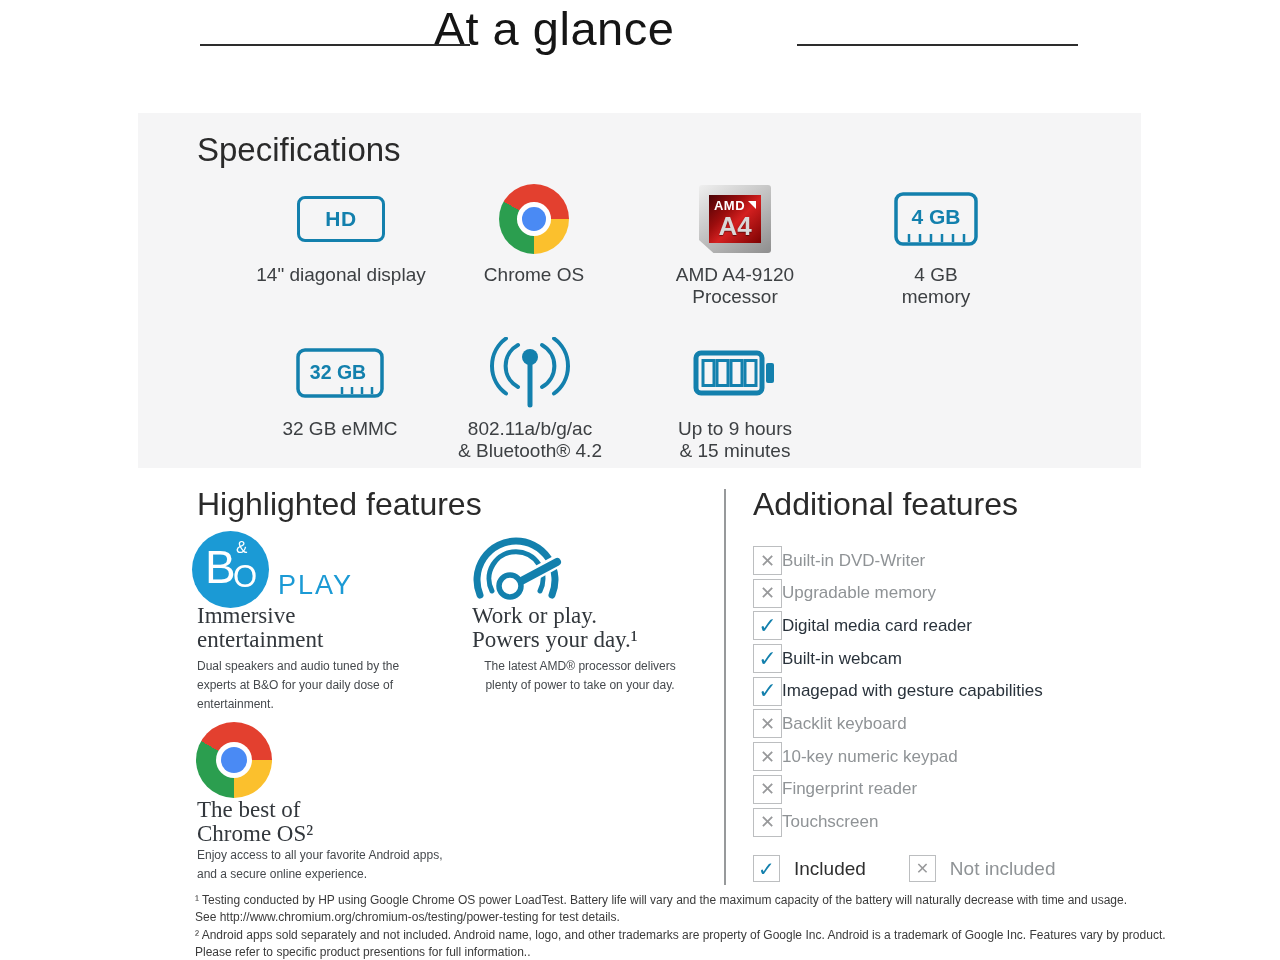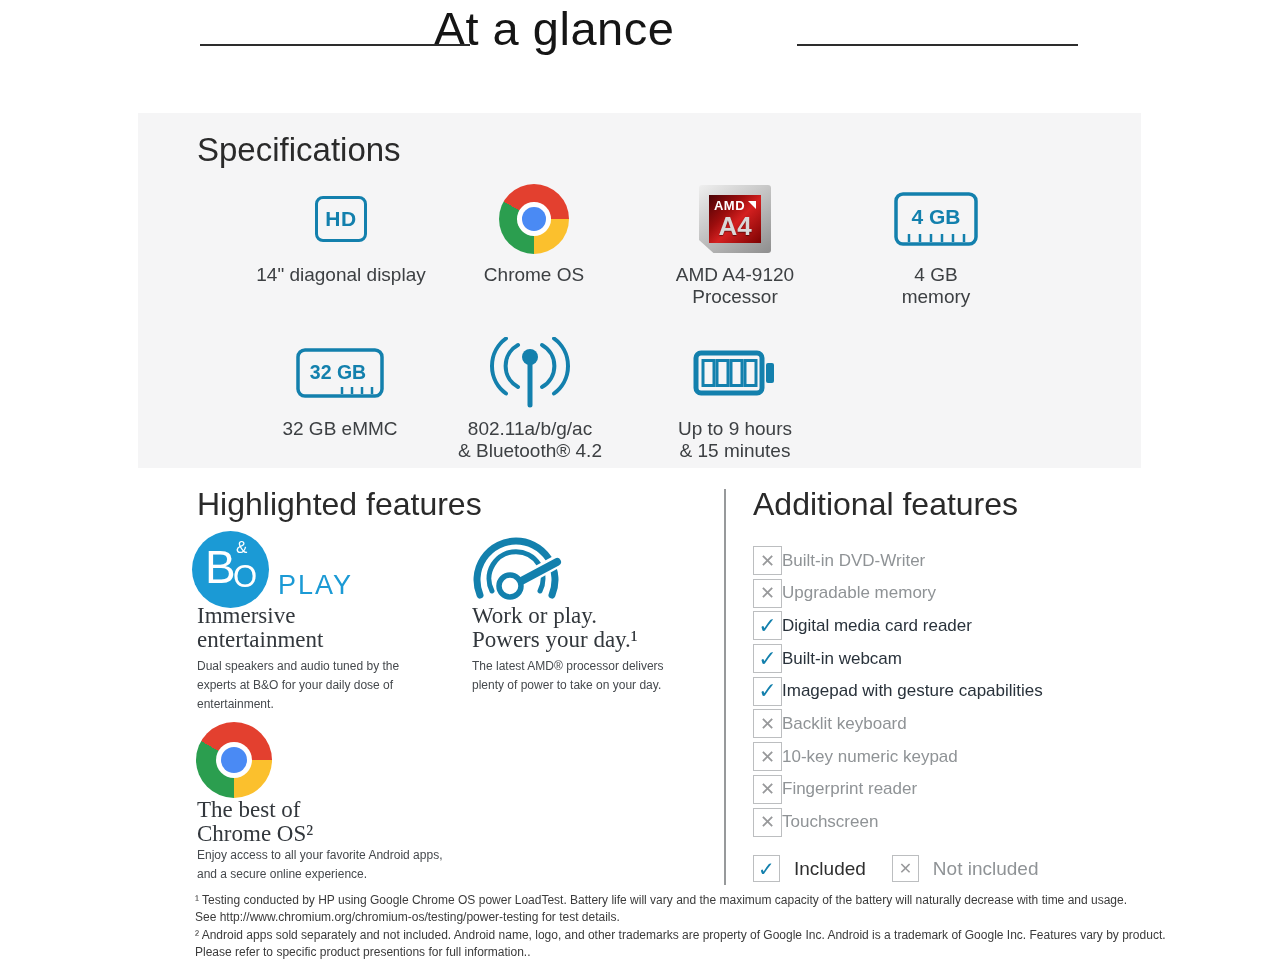--- a/index.html
+++ b/index.html
@@ -22,21 +22,21 @@
   .cell-display { left:103px; top:70px; }
   .cell-os      { left:296px; top:70px; }
   .cell-cpu     { left:497px; top:70px; }
   .cell-ram     { left:698px; top:70px; }
   .cell-storage { left:102px; top:224px; }
   .cell-wifi    { left:292px; top:224px; }
   .cell-battery { left:497px; top:224px; }
 
   .teal { color:#1380ad; }
 
-  .hd-icon { width:52px; height:46px; border:3px solid #1380ad; border-radius:8px;
+  .hd-icon { width:88px; height:46px; border:3px solid #1380ad; border-radius:8px;
     display:flex; align-items:center; justify-content:center;
     font-size:21px; font-weight:bold; color:#1380ad; letter-spacing:0.5px; }
 
   .chrome-logo { position:relative; border-radius:50%;
     background:conic-gradient(from 90deg, #fbc02d 0deg 90deg, #2b9e4f 90deg 210deg, #e3402f 210deg 360deg); }
   .chrome-logo::before { content:""; position:absolute; inset:26%; background:#ffffff; border-radius:50%; }
   .chrome-logo::after  { content:""; position:absolute; inset:33%; background:#4a8af4; border-radius:50%; }
   .chrome-md { width:70px; height:70px; }
   .chrome-lg { width:76px; height:76px; }
 
@@ -67,42 +67,42 @@
   .bo-o   { position:absolute; left:41px; top:28px; font-size:31px; font-weight:300; }
   .bo-wordmark { position:absolute; left:278px; top:570px; font-size:27px;
     color:#1b9ad5; letter-spacing:2px; }
 
   .feature-title { position:absolute; font-size:23px; line-height:24px; color:#32373c;font-family:Liberation Serif, serif; }
   .feature-desc  { position:absolute; font-size:12px; line-height:19px; color:#45494d; }
   #bo-title { left:197px; top:604px; }
   #bo-desc  { left:197px; top:657px; width:240px; }
   #sp-icon  { position:absolute; left:468px; top:533px; }
   #sp-title { left:472px; top:604px; }
-  #sp-desc  { left:472px; top:657px; width:216px; }
+  #sp-desc  { left:472px; top:657px; width:216px;text-align:center; }
   #cr-logo  { position:absolute; left:196px; top:722px; }
   #cr-title { left:197px; top:798px; }
   #cr-desc  { left:197px; top:846px; width:268px; }
 
   
   .checklist { position:absolute; left:753px; top:546px; }
   .check-row { display:flex; align-items:center; margin-bottom:3.7px; }
   .cbox { width:29px; height:29px; border:1.5px solid #bcbec0; flex:0 0 29px;
     display:flex; align-items:center; justify-content:center; }
   .mark { font-family:"DejaVu Sans",sans-serif; line-height:1; }
   .check-row .mark::before { content:"\2715"; font-size:18px; color:#98999b; }
   .check-row.checked .mark::before { content:"\2713"; font-size:22px; color:#1380ad; }
   .clabel { font-size:17px; color:#8f9396; white-space:nowrap; }
   .check-row.checked .clabel { color:#29323b; }
 
   .legend { position:absolute; left:753px; top:855px; display:flex; align-items:center; }
   .legend .cbox { width:27px; height:27px; flex-basis:27px; }
   .mark-yes::before { content:"\2713"; font-size:20px; color:#1380ad; }
   .mark-no::before  { content:"\2715"; font-size:16px; color:#98999b; }
   .legend-label { margin-left:14px; font-size:19px; }
-  .legend-label.dark { color:#2e2e2e; margin-right:26px; }
+  .legend-label.dark { color:#2e2e2e; margin-right:43px; }
   .legend-label.gray { color:#8f9396; }
 
   
   .footnotes { position:absolute; left:195px; top:892px; width:1060px;
     font-size:12px; line-height:17.3px; color:#3b3b3b; }
   .footnotes div { white-space:nowrap; }
 </style>
 </head>
 <body>
 

